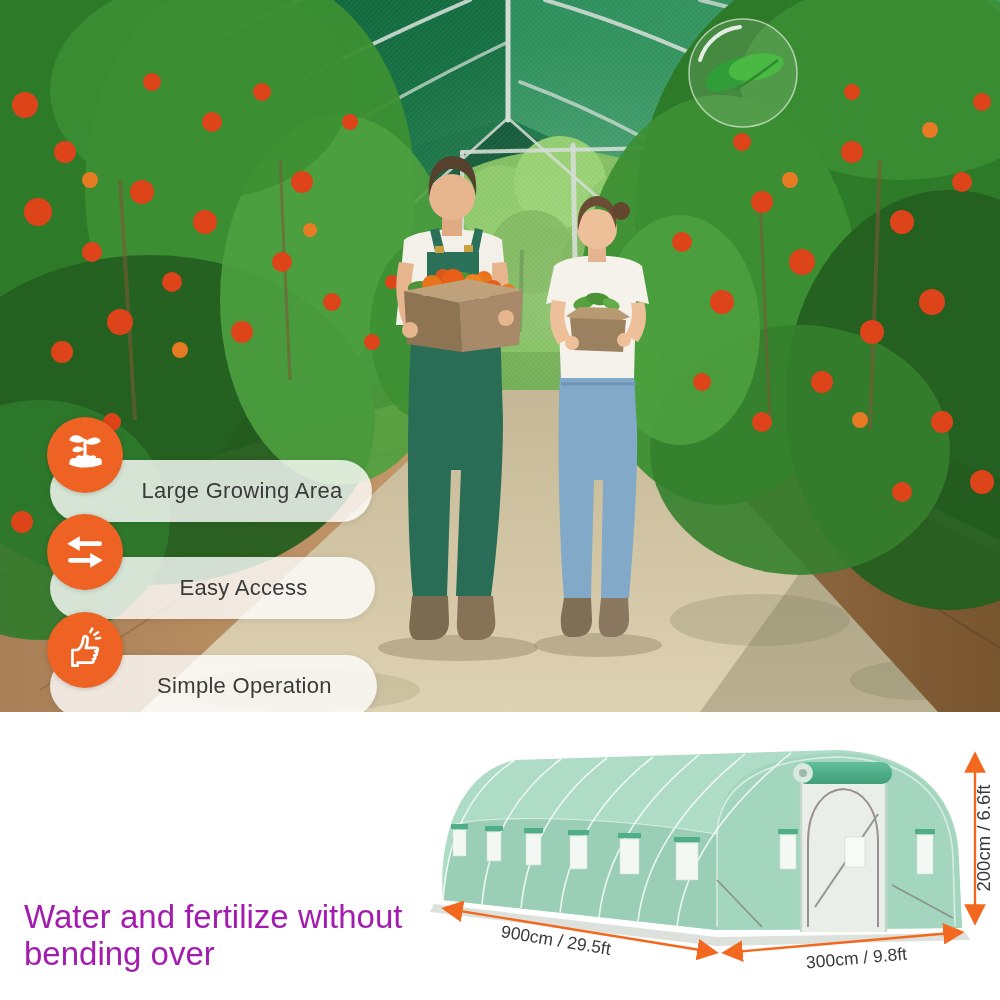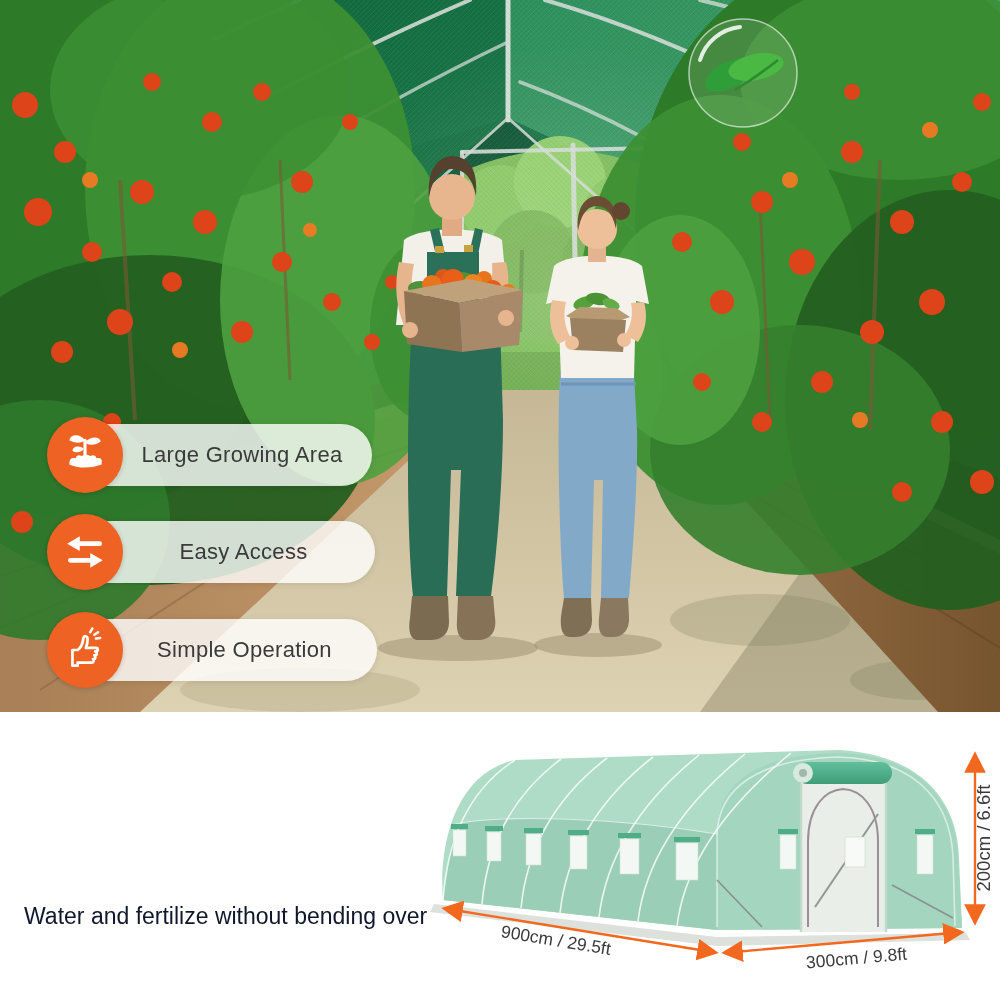--- a/index.html
+++ b/index.html
@@ -3,33 +3,33 @@
 <meta charset="utf-8">
 <style>
   html,body{margin:0;padding:0;background:#e8e8e8;}
   .stage{position:relative;width:1000px;height:1000px;background:#ffffff;overflow:hidden;
          font-family:"Liberation Sans", sans-serif;}
   
   .photo{position:absolute;left:0;top:0;width:1000px;height:712px;}
   .photo svg{display:block;}
   
   .pill{position:absolute;height:62px;border-radius:31px;background:rgba(255,255,255,0.80);
-        display:flex;align-items:center;justify-content:center;box-shadow:0 1px 6px rgba(0,0,0,0.10);}
+        display:flex;align-items:center;justify-content:center;box-shadow:0 1px 6px rgba(0,0,0,0.10);margin-top:36px;}
   .pill-label{font-size:22px;color:#3a3a3a;letter-spacing:0.3px;padding-left:62px;white-space:nowrap;}
   .badge{position:absolute;width:76px;height:76px;border-radius:50%;background:#ee6224;
          display:flex;align-items:center;justify-content:center;box-shadow:0 1px 5px rgba(0,0,0,0.18);}
   .badge svg{width:46px;height:46px;}
   
   .info{position:absolute;left:0;top:712px;width:1000px;height:288px;background:#ffffff;}
   .title-block{position:absolute;left:22px;top:726px;}
   .title-l1{font-family:"DejaVu Sans", sans-serif;font-weight:bold;font-size:74px;line-height:88px;
             color:#111111;transform:scaleX(0.72);transform-origin:left top;white-space:nowrap;letter-spacing:-1px;}
   .title-l2{font-family:"DejaVu Sans", sans-serif;font-weight:bold;font-size:82px;line-height:96px;
             color:#111111;transform:scaleX(0.69);transform-origin:left top;white-space:nowrap;letter-spacing:-1px;margin-top:0px;}
-  .subtitle{position:absolute;left:24px;top:898px;width:470px;font-size:23px;line-height:37px;color:#0f172a;}
+  .subtitle{position:absolute;left:24px;top:898px;width:470px;font-size:33px;line-height:37px;color:#a21caf;}
   .diagram{position:absolute;left:430px;top:722px;width:570px;height:268px;}
 </style>
 </head>
 <body>
 
 <div class="stage">
 
   <div class="photo">
     <svg width="1000" height="712" viewBox="0 0 1000 712">
       <defs>

